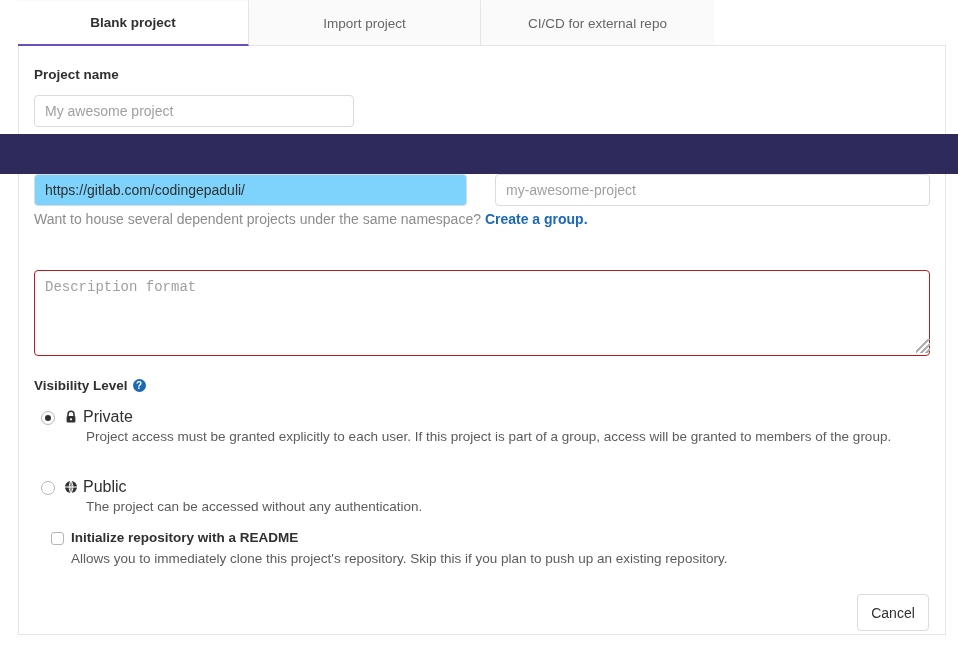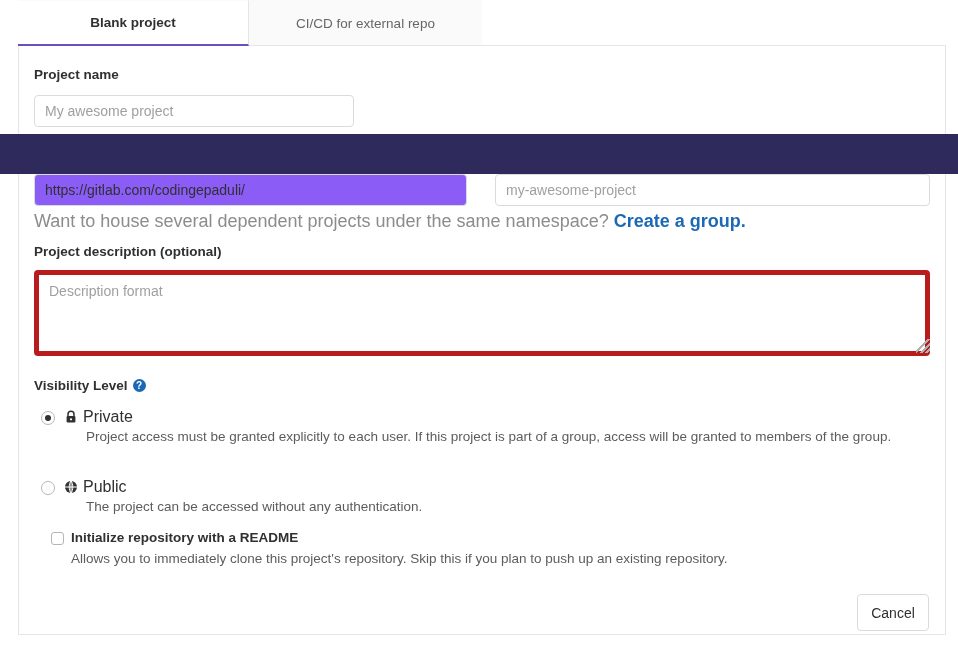--- a/index.html
+++ b/index.html
@@ -62,39 +62,39 @@
   .txtinput::placeholder { color: #a0a0a0; }
 
   #project-name-label { position: absolute; left: 15px; top: 21px; }
   #project-name-input {
     position: absolute; left: 15px; top: 49px; width: 320px; height: 32px;
   }
 
   
   #url-prefix {
     position: absolute; left: 15px; top: 128px; width: 433px; height: 32px;
-    border: 1px solid #dbdbdb; border-radius: 4px; background: #8b5cf6;
+    border: 1px solid #dbdbdb; border-radius: 4px; background: #7dd3fc;
     display: flex; align-items: center; padding: 0 10px;
     font-size: 14px; color: #303030; white-space: nowrap; overflow: hidden;
   }
   #project-slug-input {
     position: absolute; left: 476px; top: 128px; width: 435px; height: 32px;
   }
   #namespace-hint {
     position: absolute; left: 15px; top: 165px;
-    font-size: 18px; color: #8c8c8c;
+    font-size: 14px; color: #8c8c8c;
   }
   #namespace-hint a { color: #1b69b6; text-decoration: none; font-weight: bold; }
 
   #project-desc-label { position: absolute; left: 15px; top: 198px; }
   #project-desc-textarea {
     position: absolute; left: 15px; top: 224px; width: 896px; height: 86px;
-    border: 5px solid #b91c1c; border-radius: 4px; background: #fff;
+    border: 1px solid #b91c1c; border-radius: 4px; background: #fff;
     font-size: 14px; color: #a16207; padding: 8px 10px; resize: none;
-    font-family: Liberation Sans, sans-serif; outline: none; overflow: hidden;
+    font-family: Liberation Mono, monospace; outline: none; overflow: hidden;
   }
   #project-desc-textarea::placeholder { color: #a0a0a0; }
   .resize-grip {
     position: absolute; left: 897px; top: 293px; width: 14px; height: 14px;
     pointer-events: none;
     background:
       linear-gradient(135deg, transparent 0 42%, #b0b0b0 42% 52%, transparent 52% 100%),
       linear-gradient(135deg, transparent 0 62%, #b0b0b0 62% 72%, transparent 72% 100%),
       linear-gradient(135deg, transparent 0 82%, #b0b0b0 82% 92%, transparent 92% 100%);
   }
@@ -216,39 +216,41 @@
 </style>
 </head>
 <body>
 
 <div class="page">
 
   <div class="tabs">
     <div class="tab t0 active">
       <span>Blank project</span>
     </div>
+    <div class="tab t2">
+      <span>Import project</span>
+    </div>
     <div class="tab t3">
       <span>CI/CD for external repo</span>
     </div>
   </div>
 
   <div class="card">
 
     <div class="label" id="project-name-label">Project name</div>
     <input class="txtinput" id="project-name-input" type="text" placeholder="My awesome project" style="">
 
     <div id="url-prefix">https://gitlab.com/codingepaduli/</div>
     <input class="txtinput" id="project-slug-input" type="text" placeholder="my-awesome-project" style="">
 
     <div id="namespace-hint">
       <span>Want to house several dependent projects under the same namespace?</span>
       <a href="#">Create a group.</a>
     </div>
 
-    <div class="label" id="project-desc-label">Project description (optional)</div>
     <textarea id="project-desc-textarea" placeholder="Description format" style=""></textarea>
     <div class="resize-grip"></div>
 
     <div class="label" id="visibility-label">
       <span>Visibility Level</span>
       <span class="helpdot">?</span>
     </div>
 
     <div class="radio-row" id="visibility-private">
       <span class="radio checked"></span>

